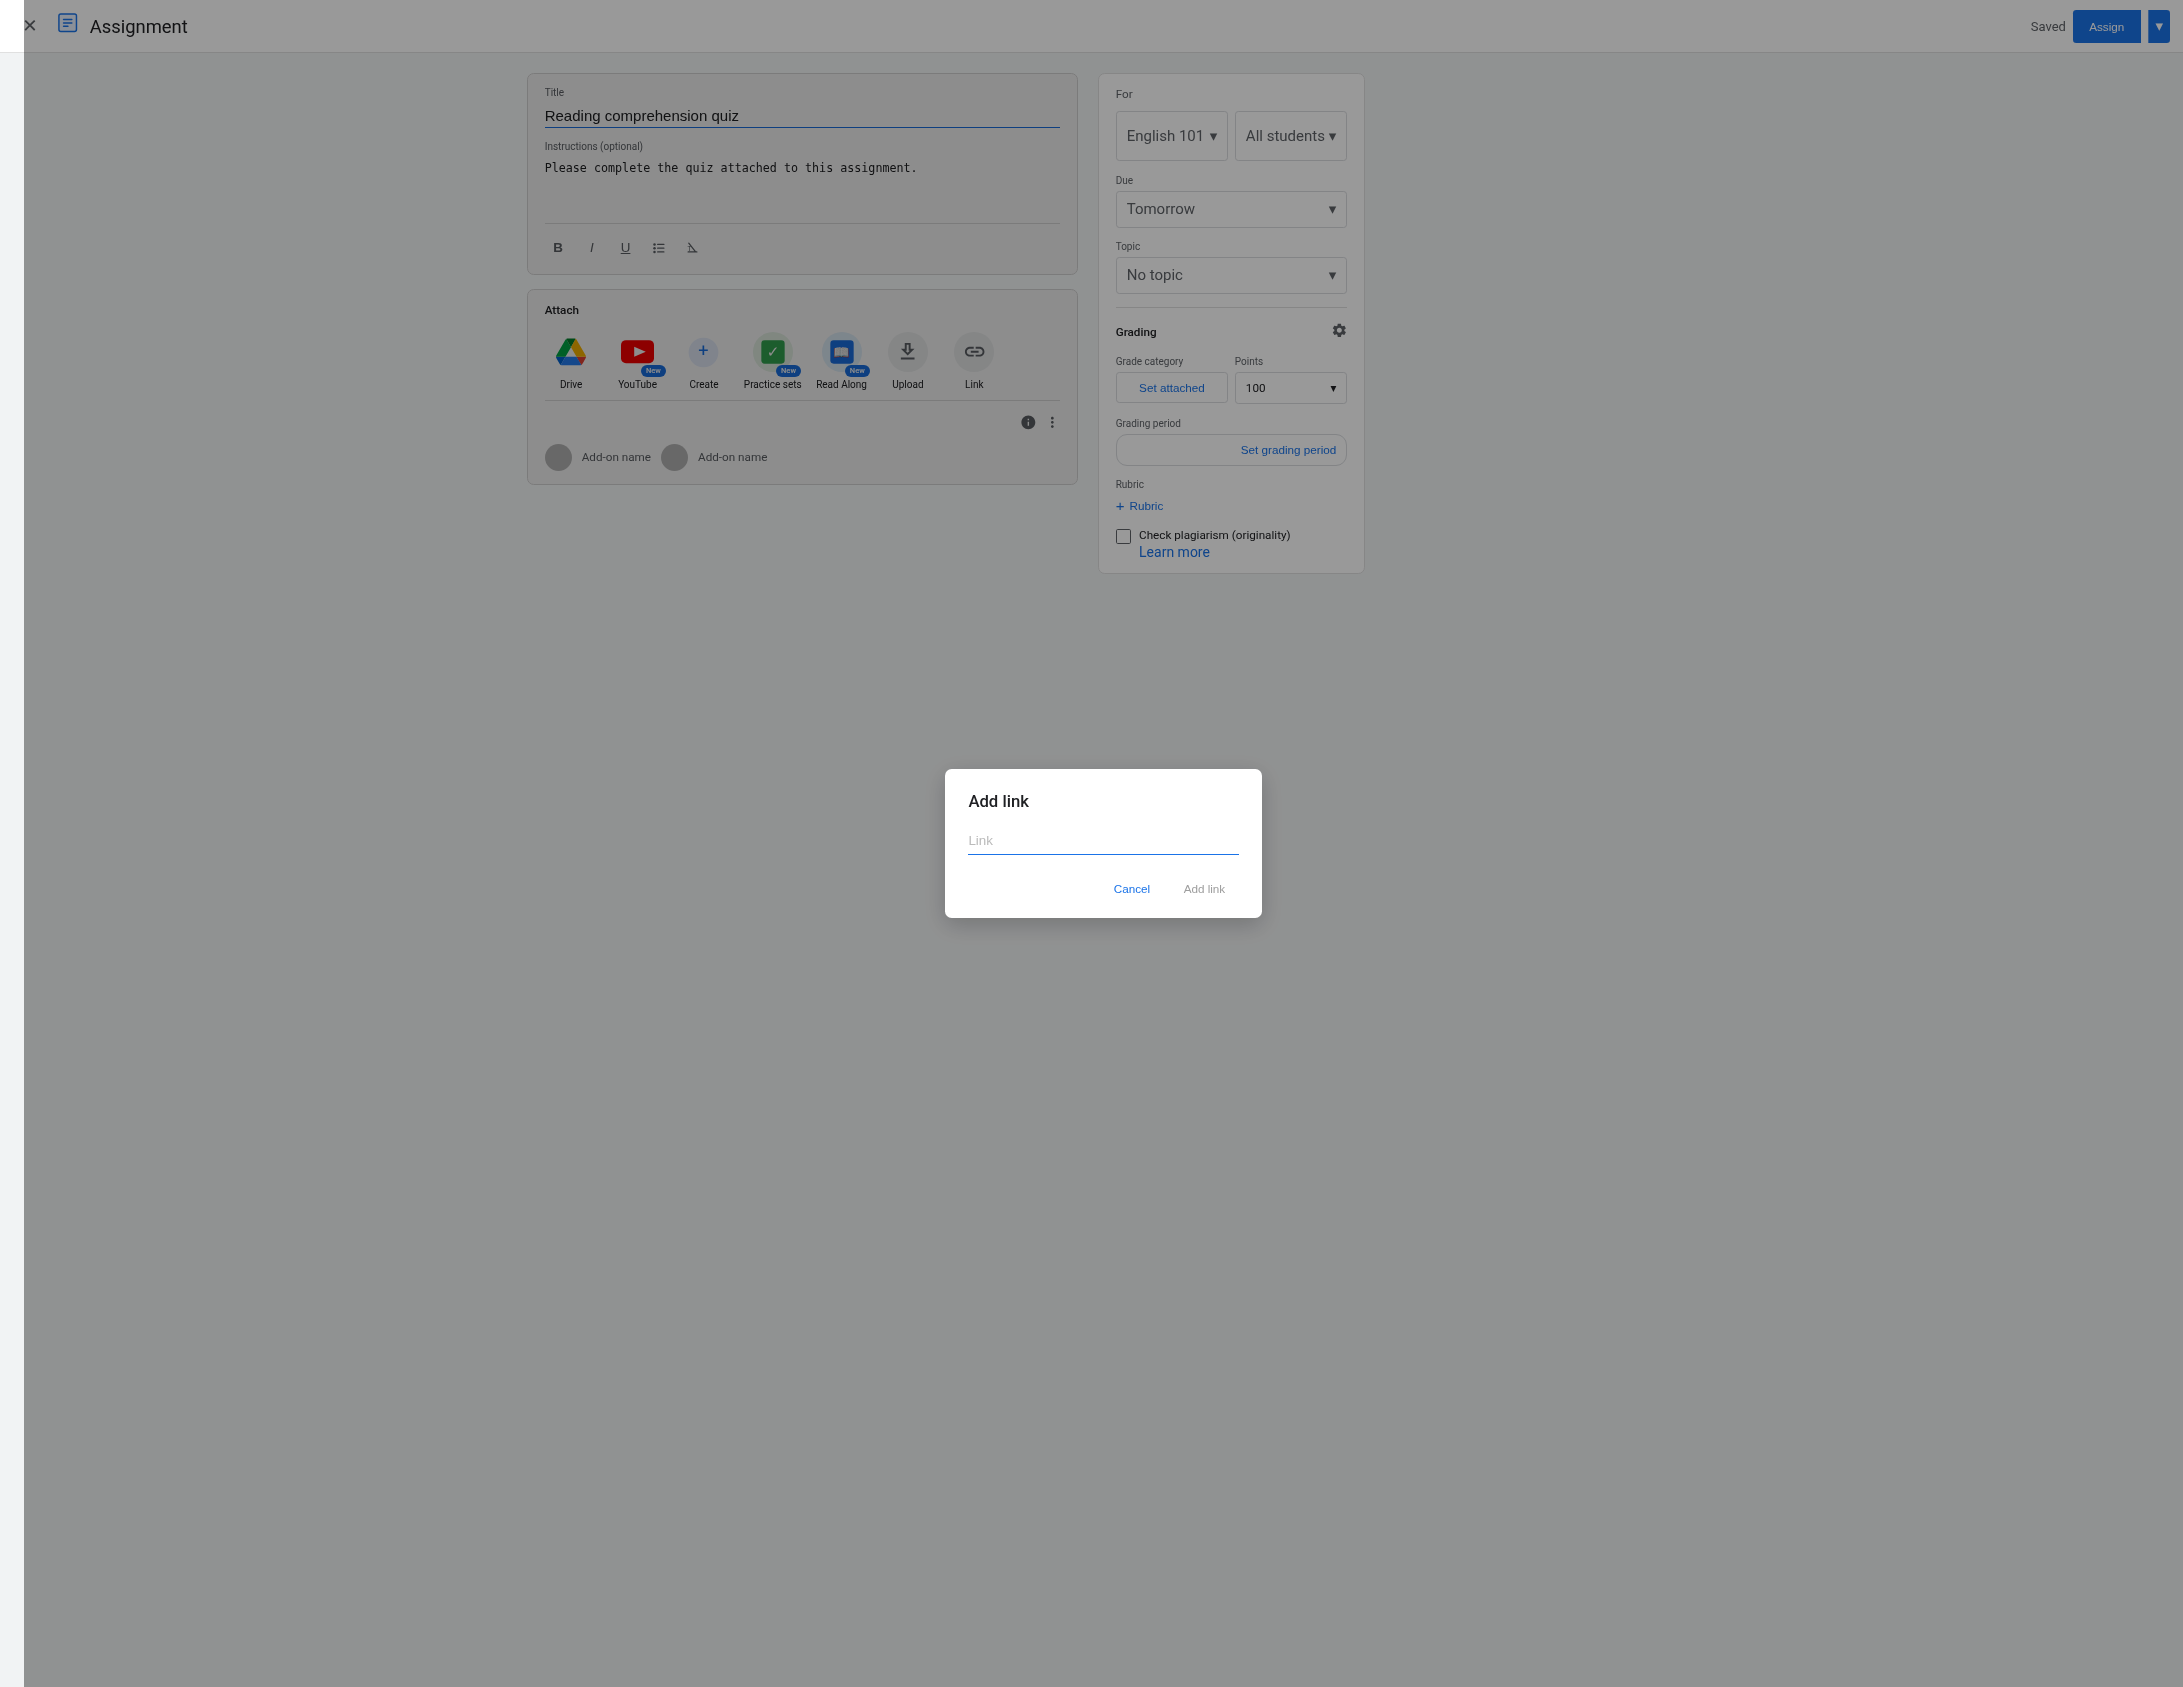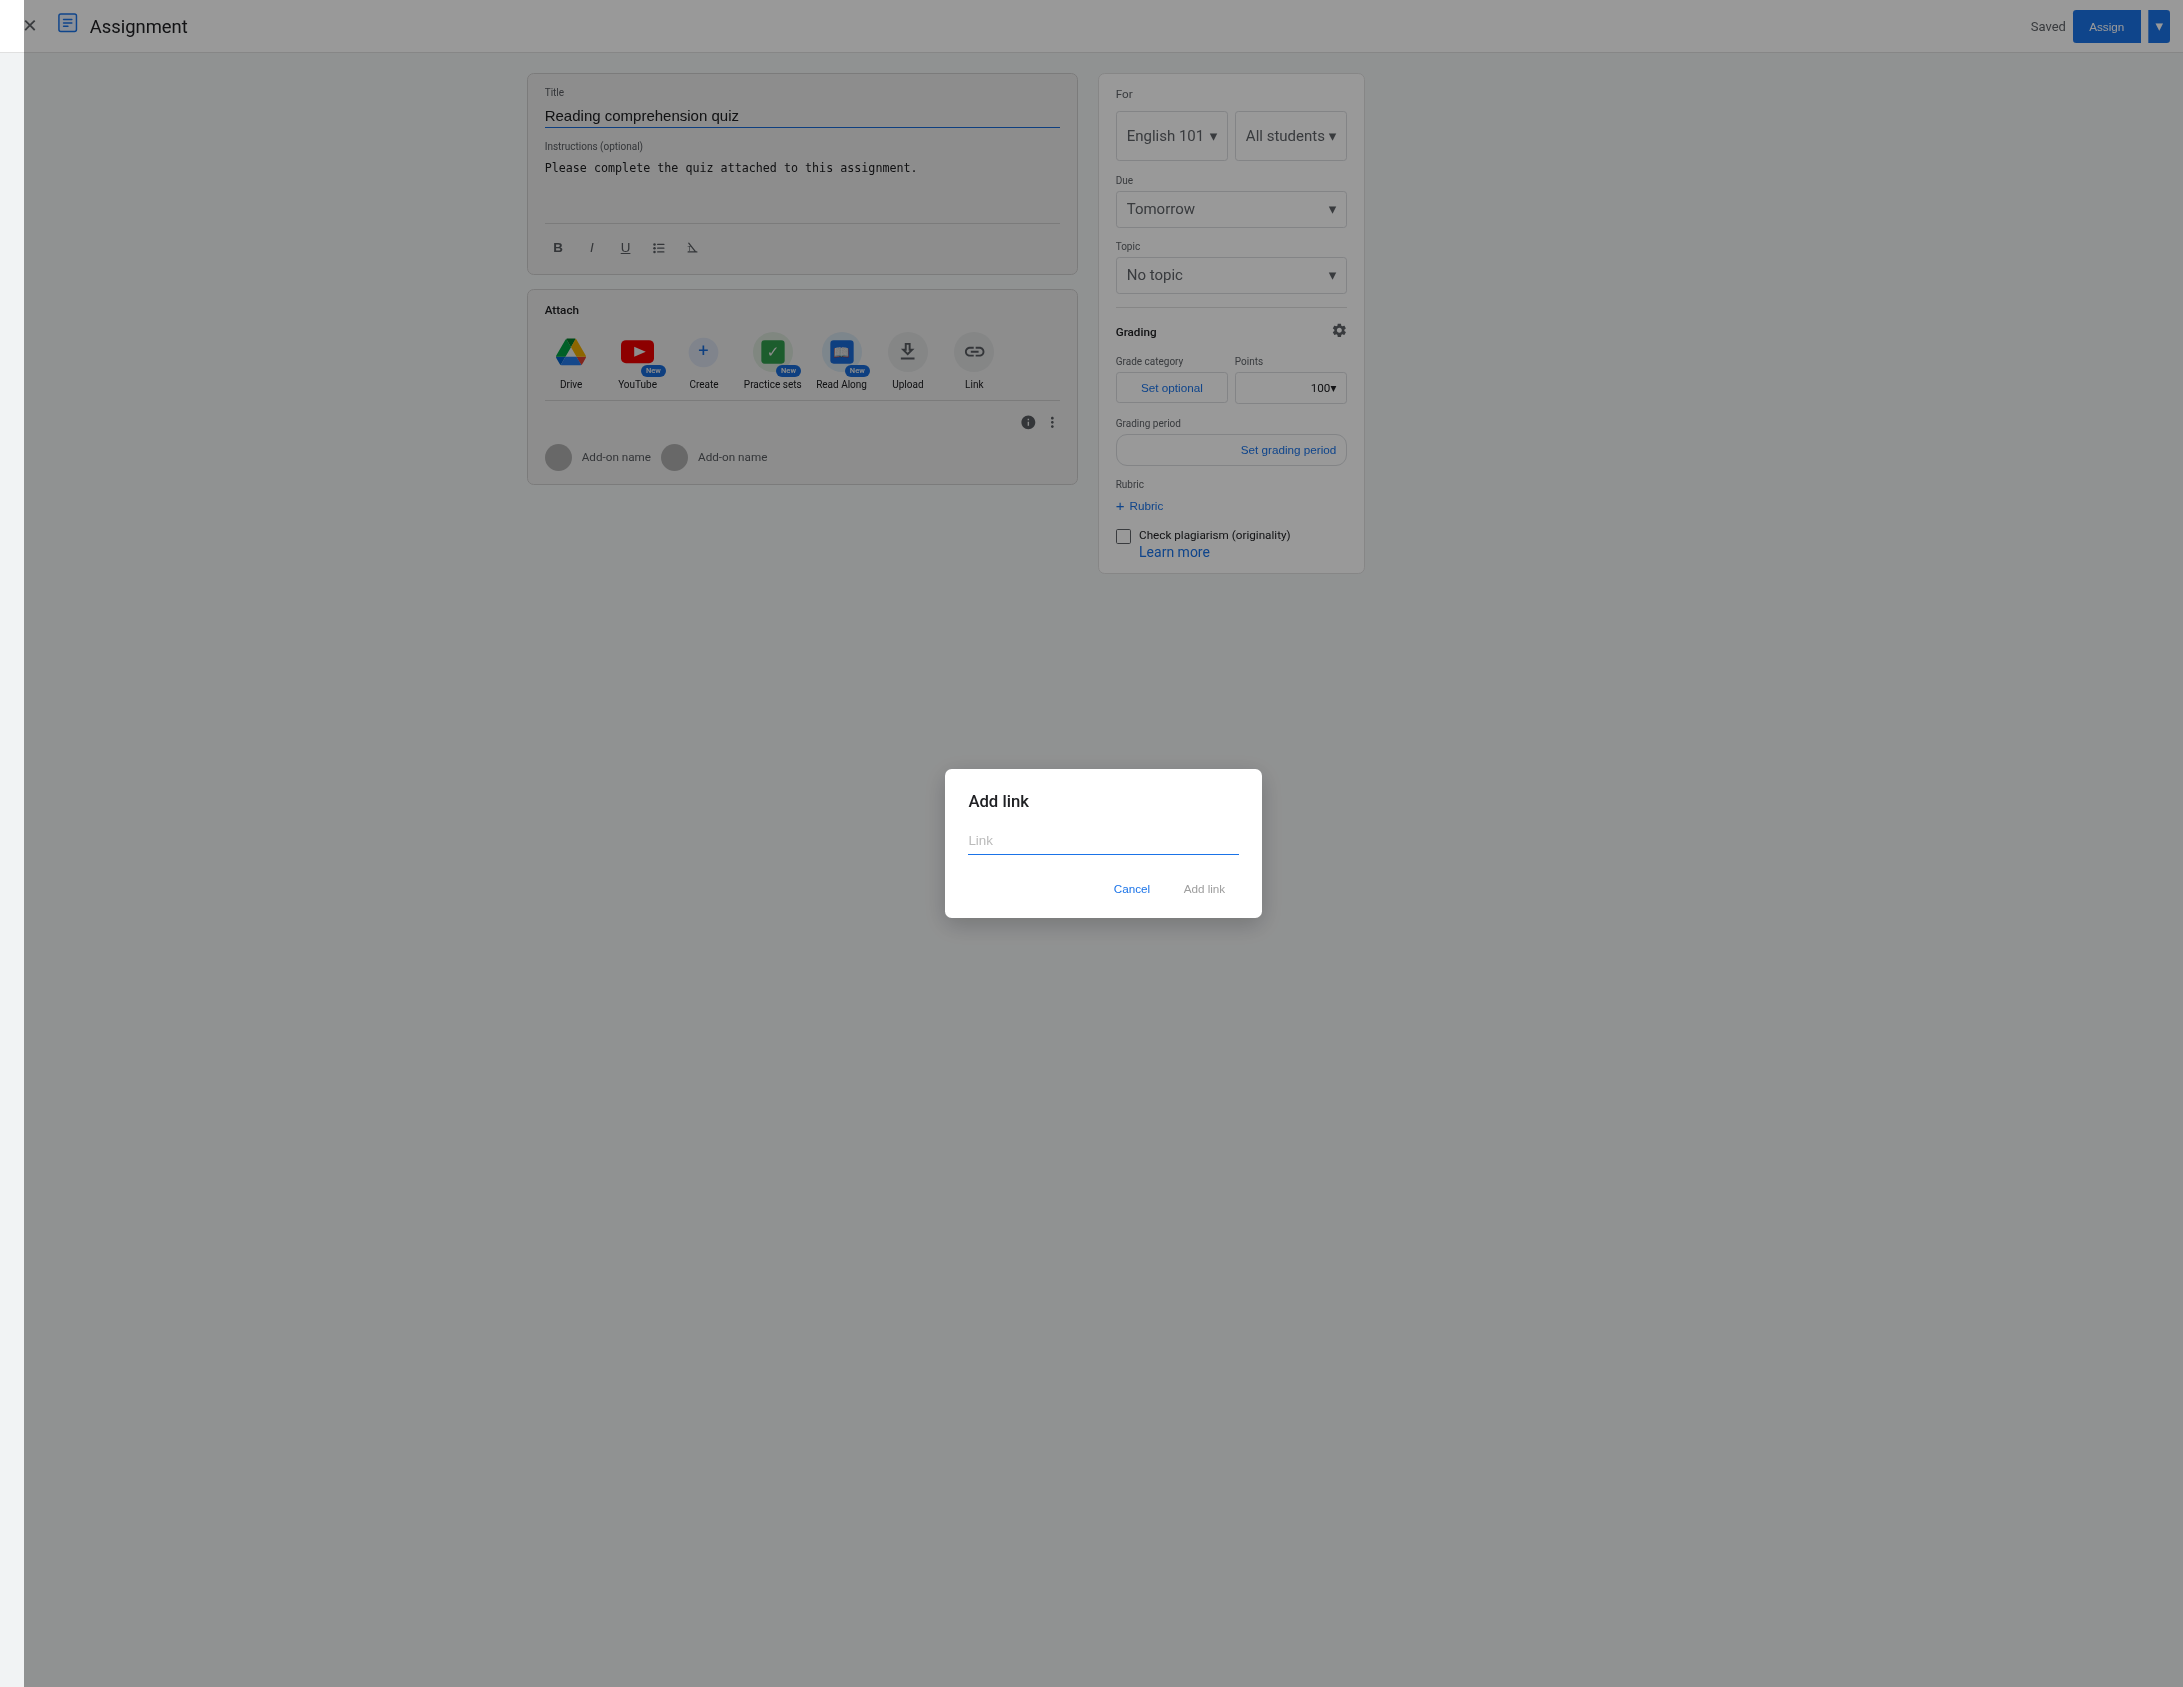--- a/index.html
+++ b/index.html
@@ -356,21 +356,21 @@
       width: 100%;
       border: 0.8px solid #dadce0;
       border-radius: 3.3px;
       padding: 8.4px 10px;
       font-size: 11.7px;
       color: #202124;
       background: #fff;
       cursor: pointer;
       display: flex;
       align-items: center;
-      justify-content: flex-end;
+      justify-content: space-between;
     }
 
     .grading-period-section { margin-bottom: 13.4px; }
     .set-grading-period-btn {
       width: 100%;
       border: 0.8px solid #dadce0;
       border-radius: 11px;
       padding: 8.4px 10px;
       font-size: 11.7px;
       color: #1a73e8;
@@ -702,21 +702,21 @@
         <span class="gear-icon">
           <svg width="16.7" height="16.7" viewBox="0 0 24 24" fill="#5f6368">
               <path d="M19.14 12.94c.04-.3.06-.61.06-.94s-.02-.64-.07-.94l2.03-1.58c.18-.14.23-.41.12-.61l-1.92-3.32c-.12-.22-.37-.29-.59-.22l-2.39.96c-.5-.38-1.03-.7-1.62-.94l-.36-2.54c-.04-.24-.24-.41-.48-.41h-3.84c-.24 0-.43.17-.47.41l-.36 2.54c-.59.24-1.13.57-1.62.94l-2.39-.96c-.22-.08-.47 0-.59.22L2.74 8.87c-.12.21-.08.47.12.61l2.03 1.58c-.05.3-.07.62-.07.94s.02.64.07.94l-2.03 1.58c-.18.14-.23.41-.12.61l1.92 3.32c.12.22.37.29.59.22l2.39-.96c.5.38 1.03.7 1.62.94l.36 2.54c.05.24.24.41.48.41h3.84c.24 0 .44-.17.47-.41l.36-2.54c.59-.24 1.13-.56 1.62-.94l2.39.96c.22.08.47 0 .59-.22l1.92-3.32c.12-.22.07-.47-.12-.61l-2.01-1.58zM12 15.6c-1.98 0-3.6-1.62-3.6-3.6s1.62-3.6 3.6-3.6 3.6 1.62 3.6 3.6-1.62 3.6-3.6 3.6z"></path>
             </svg>
         </span>
       </div>
 
       <div class="grade-row">
         <div class="grade-col">
           <div class="grade-col-label">Grade category</div>
-          <button class="set-category-btn">Set optional</button>
+          <button class="set-category-btn">Set attached</button>
         </div>
         <div class="grade-col">
           <div class="grade-col-label">Points</div>
           <div class="points-field">
             <span>100</span>
             <span>▾</span>
           </div>
         </div>
       </div>
 

